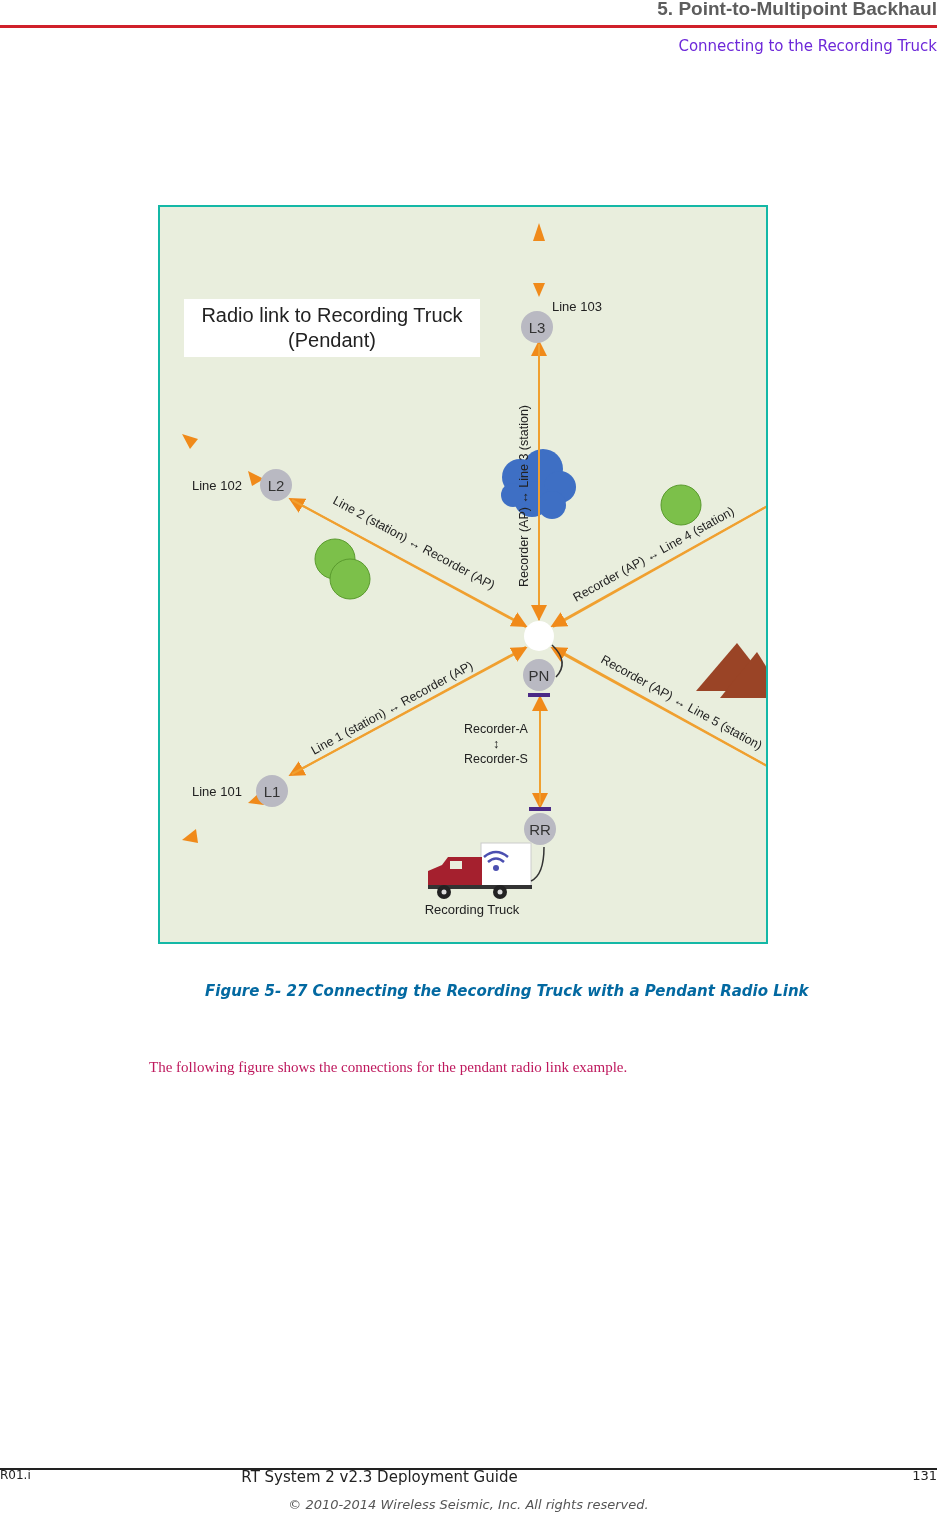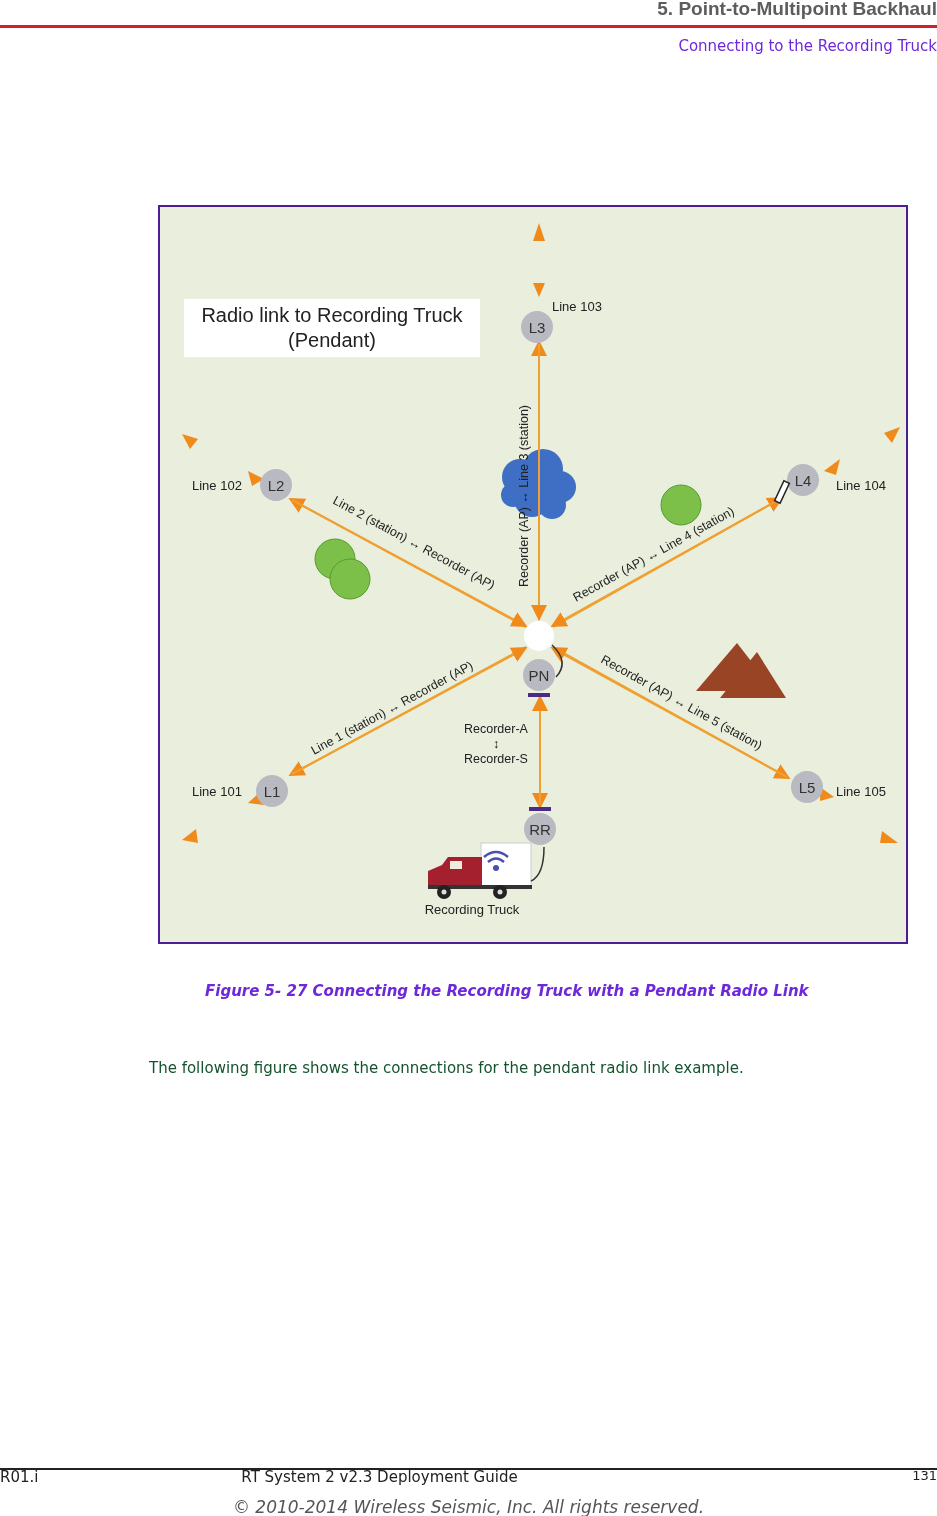--- a/index.html
+++ b/index.html
@@ -1,28 +1,28 @@
 <!DOCTYPE html>
 <html><head>
 <meta charset="utf-8">
 <style>
   html, body { margin:0; padding:0; background:#ffffff; }
   body { width:937px; height:1516px; position:relative; overflow:hidden; font-family:"DejaVu Sans", sans-serif; color:#222; }
   .chapter-title { position:absolute; right:0; top:-2px; font-family:"Liberation Sans", sans-serif; font-weight:bold; font-size:19px; color:#5d5d5d; white-space:nowrap; }
   .header-rule { position:absolute; left:0; top:25px; width:937px; height:3px; background:#d0202a; }
   .section-title { position:absolute; right:0; top:37px; font-size:15px; color:#6d28d9; white-space:nowrap; }
-  .figure { position:absolute; left:158px; top:205px; width:750px; height:739px; box-sizing:border-box; border:2px solid #4c1d95; background:#e9eedd; overflow:hidden; }
+  .figure { position:absolute; left:158px; top:205px; width:610px; height:739px; box-sizing:border-box; border:2px solid #14b8a6; background:#e9eedd; overflow:hidden; }
   .figure svg { position:absolute; left:0; top:0; }
-  .caption { position:absolute; left:205px; top:982px; font-size:15px; font-weight:bold; font-style:italic; color:#6d28d9; white-space:nowrap; }
-  .body-text { position:absolute; left:149px; top:1059px; font-size:15px; color:#14532d; white-space:nowrap; }
+  .caption { position:absolute; left:205px; top:982px; font-size:15px; font-weight:bold; font-style:italic; color:#0369a1; white-space:nowrap; }
+  .body-text { position:absolute; left:149px; top:1059px; font-size:15px; color:#be185d; white-space:nowrap;font-family:Liberation Serif, serif; }
   .footer-rule { position:absolute; left:0; top:1468px; width:937px; height:2px; background:#222; }
-  .footer-left { position:absolute; left:0; top:1468px; font-size:15px; }
+  .footer-left { position:absolute; left:0; top:1468px; font-size:12px; }
   .footer-center { position:absolute; left:0; width:759px; text-align:center; top:1468px; font-size:15px; }
   .footer-right { position:absolute; right:0; top:1468px; font-size:13px; }
-  .copyright { position:absolute; left:0; width:937px; text-align:center; top:1497px; font-size:17px; font-style:italic; color:#555; }
+  .copyright { position:absolute; left:0; width:937px; text-align:center; top:1497px; font-size:13px; font-style:italic; color:#555; }
 </style>
 </head>
 <body>
 
 <div class="chapter-title">5. Point-to-Multipoint Backhaul</div>
 <div class="header-rule"></div>
 <div class="section-title">Connecting to the Recording Truck</div>
 
 <div class="figure">
   <svg width="746" height="735" viewBox="0 0 746 735" xmlns="http://www.w3.org/2000/svg">

